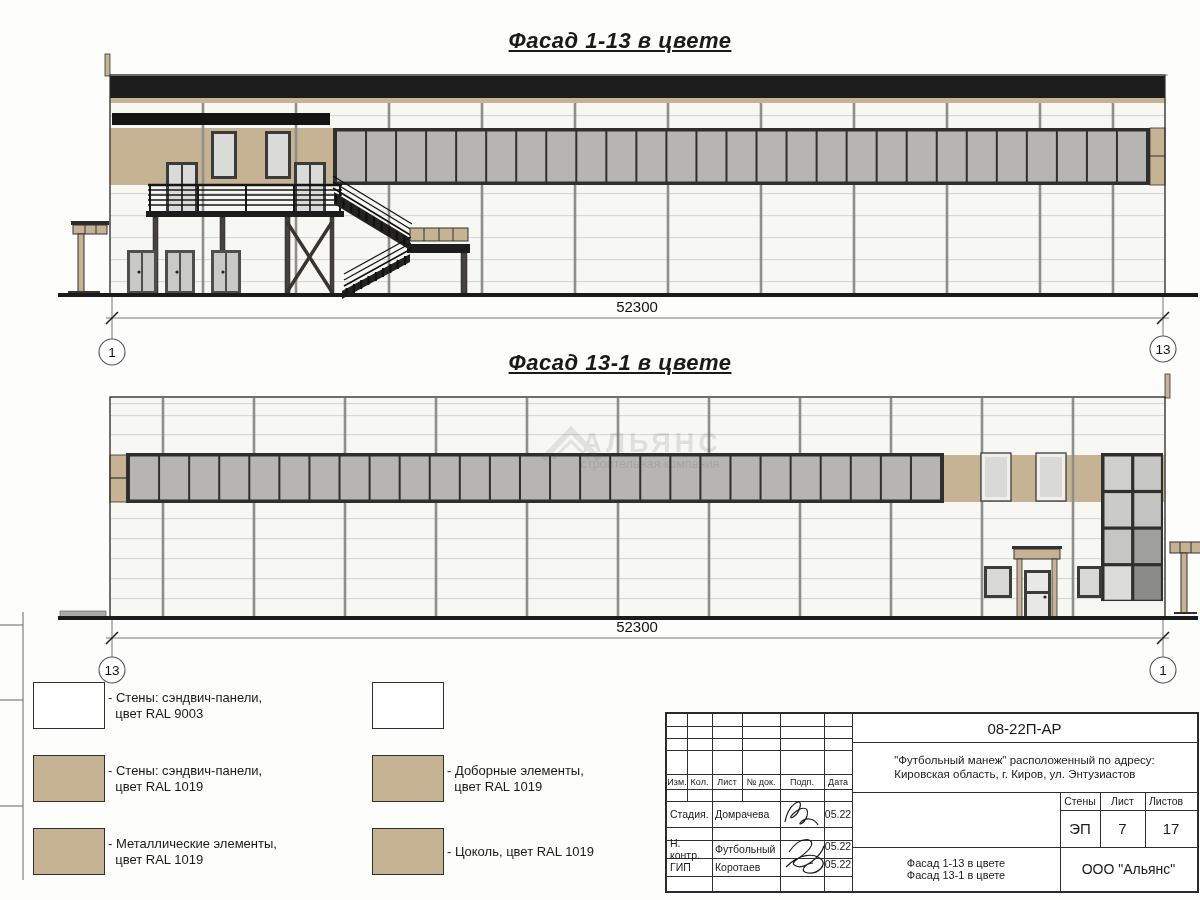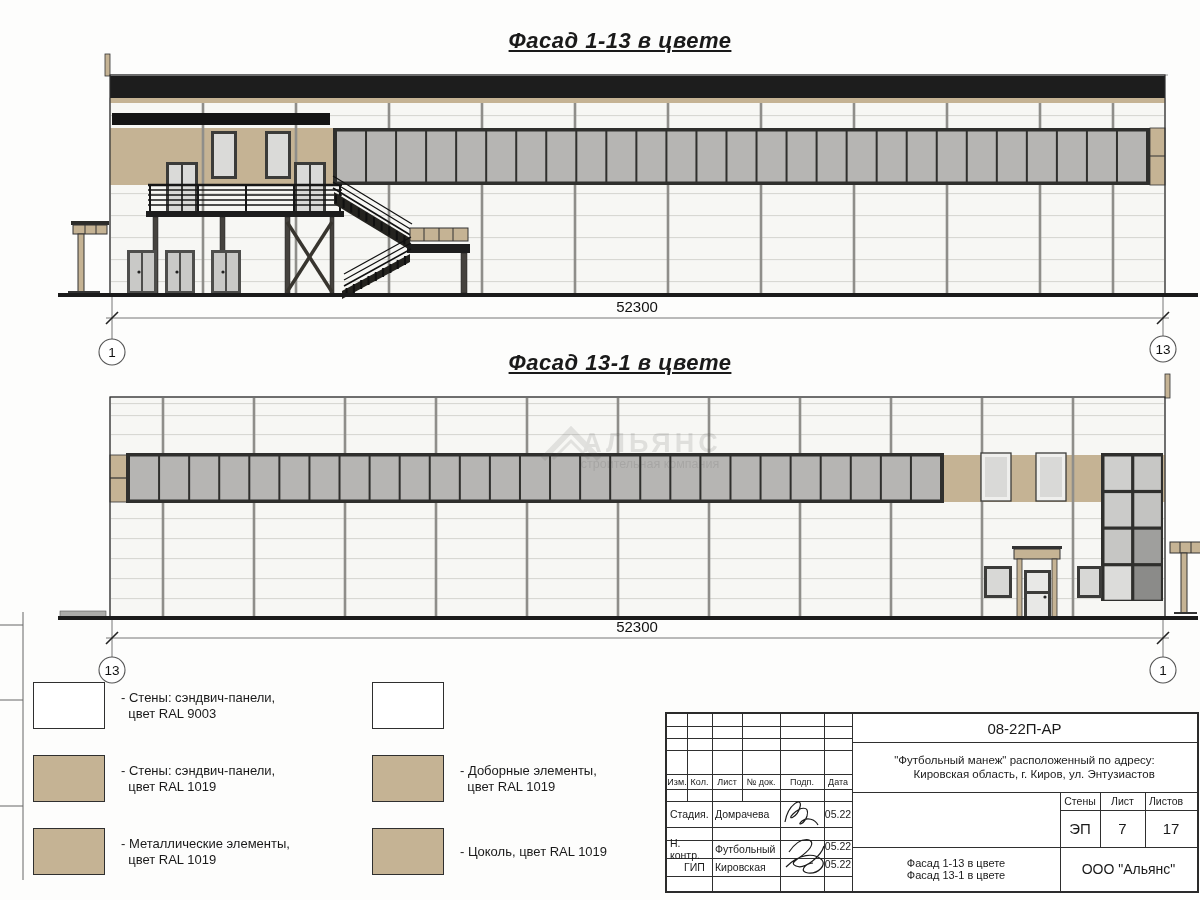--- a/index.html
+++ b/index.html
@@ -4,25 +4,25 @@
 <style>
   body{margin:0}
   #root{position:relative;width:1200px;height:900px;background:#fdfdfc;overflow:hidden;
         font-family:"Liberation Sans",sans-serif;color:#1a1a1a}
   #drawing{position:absolute;left:0;top:0}
   .title{position:absolute;left:320px;width:600px;text-align:center;font-size:22px;font-weight:bold;
          font-style:italic;text-decoration:underline;letter-spacing:.5px}
   .legend-item{position:absolute;display:flex;align-items:center}
   .swatch{width:72px;height:47px;border:1.5px solid #2f2f2f;background:#fff;flex:0 0 auto;box-sizing:border-box}
   .swatch.tan{background:#c5b394}
-  .leg-label{margin-left:16px;font-size:13px;line-height:16px;white-space:pre-line}
+  .leg-label{margin-left:3px;font-size:13px;line-height:16px;white-space:pre-line}
   #tblock{position:absolute;left:665px;top:712px;width:534px;height:181px;border:2px solid #2b2b2b;
           background:#fff;box-sizing:border-box}
   .tbl{position:absolute;background:#2f2f2f}
-  .tbt{position:absolute;display:flex;align-items:center;justify-content:center;text-align:right;white-space:pre-line}
+  .tbt{position:absolute;display:flex;align-items:center;justify-content:center;text-align:left;white-space:pre-line}
   .left-al{justify-content:flex-start;text-align:left}
   .f9{font-size:9px}.f10{font-size:10.5px}.f11{font-size:11px}.f115{font-size:11.5px;line-height:14px}
   .f14{font-size:14px}.f15{font-size:15px}
   #tb-sign{position:absolute;left:110px;top:80px;width:62px;height:95px}
 </style>
 </head>
 <body>
 
 <div id="root">
 
@@ -400,22 +400,22 @@
   <div class="tbt f9" style="left:75px;top:60px;width:38px;height:15px">№ док.</div>
   <div class="tbt f9" style="left:113px;top:60px;width:44px;height:15px">Подп.</div>
   <div class="tbt f9" style="left:157px;top:60px;width:28px;height:15px">Дата</div>
 
   <div class="tbt f10 left-al" style="left:3px;top:87px;width:42px;height:26px">Стадия.</div>
   <div class="tbt f10 left-al" style="left:48px;top:87px;width:64px;height:26px">Домрачева</div>
   <div class="tbt f10" style="left:157px;top:87px;width:28px;height:26px">05.22</div>
   <div class="tbt f10 left-al" style="left:3px;top:126px;width:42px;height:18px">Н. контр.</div>
   <div class="tbt f10 left-al" style="left:48px;top:126px;width:64px;height:18px">Футбольный</div>
   <div class="tbt f10" style="left:157px;top:124px;width:28px;height:16px">05.22</div>
-  <div class="tbt f10 left-al" style="left:17px;top:144px;width:42px;height:18px">ГИП</div>
-  <div class="tbt f10 left-al" style="left:48px;top:144px;width:64px;height:18px">Кировская</div>
+  <div class="tbt f10 left-al" style="left:3px;top:144px;width:42px;height:18px">ГИП</div>
+  <div class="tbt f10 left-al" style="left:48px;top:144px;width:64px;height:18px">Коротаев</div>
   <div class="tbt f10" style="left:157px;top:142px;width:28px;height:16px">05.22</div>
 
   <div class="tbt f15" style="left:185px;top:0;width:345px;height:28px">08-22П-АР</div>
   <div class="tbt f115" style="left:185px;top:29px;width:345px;height:48px">"Футбольный манеж" расположенный по адресу:
 Кировская область, г. Киров, ул. Энтузиастов</div>
   <div class="tbt f10" style="left:393px;top:78px;width:40px;height:18px">Стены</div>
   <div class="tbt f10" style="left:433px;top:78px;width:45px;height:18px">Лист</div>
   <div class="tbt f10" style="left:478px;top:78px;width:42px;height:18px">Листов</div>
   <div class="tbt f15" style="left:393px;top:96px;width:40px;height:37px">ЭП</div>
   <div class="tbt f15" style="left:433px;top:96px;width:45px;height:37px">7</div>

